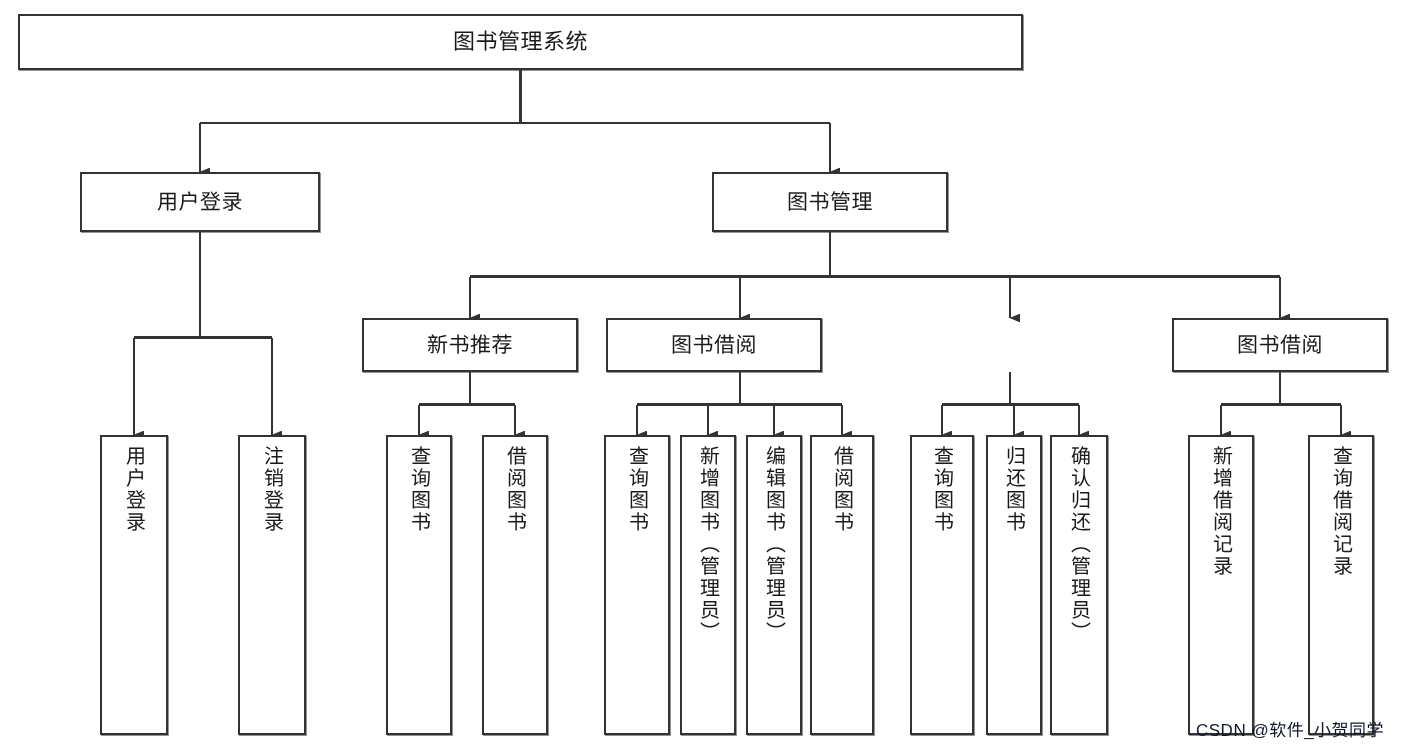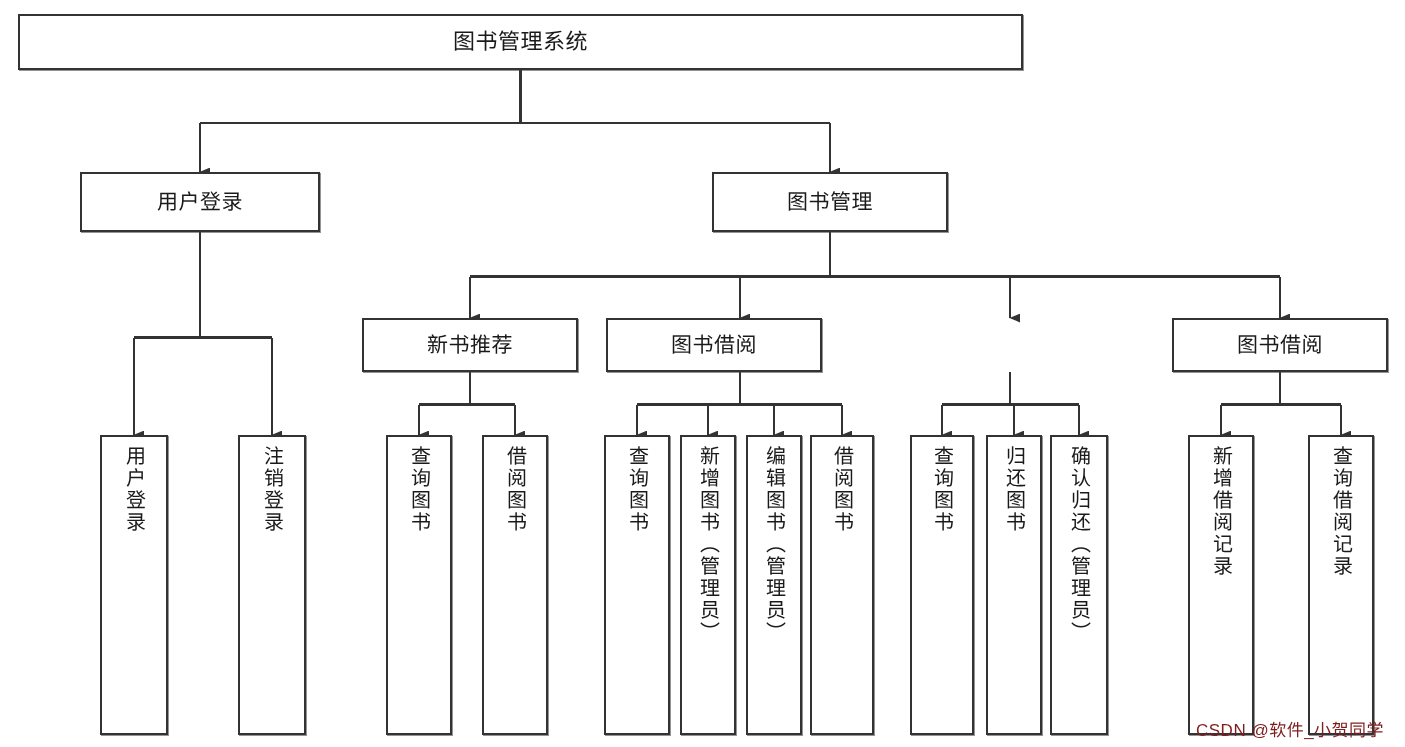--- a/index.html
+++ b/index.html
@@ -61,21 +61,21 @@
   .node.vert .node-label {
     writing-mode: vertical-rl;
     text-orientation: upright;
     font-size: 20px;
     line-height: 1.05;
     letter-spacing: 2px;
     white-space: nowrap;
   }
   .watermark {
     position: absolute;
-    color: #7f1d1d;
+    color: #0f172a;
     font-size: 17px;
     letter-spacing: 0.5px;
     white-space: nowrap;
     user-select: none;
   }
 </style>
 </head>
 <body>
 
 <div id="canvas">

